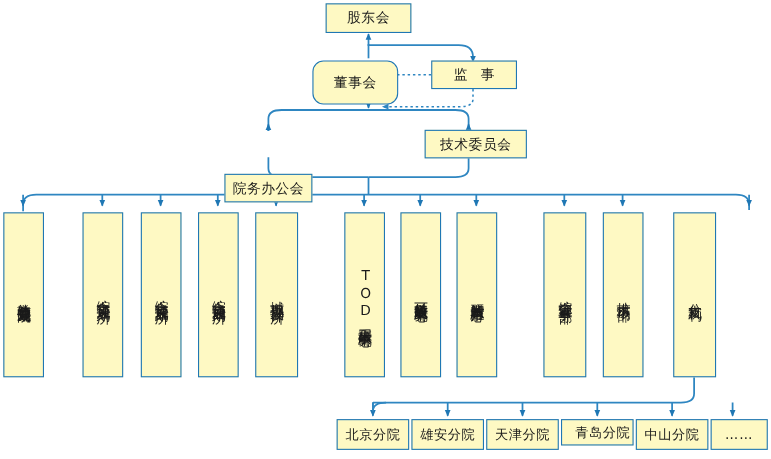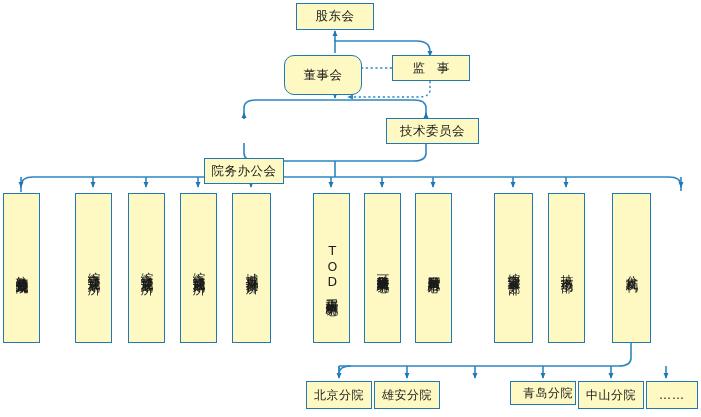--- a/index.html
+++ b/index.html
@@ -179,20 +179,23 @@
   <div class="node vert" style="left:612px; top:193px; width:39px; height:150px;">
     <span>分支机构</span>
   </div>
 
   <div class="node branch" style="left:374px; top:381px; width:66px; height:28px;">
     <span>雄安分院</span>
   </div>
   <div class="node branch" style="left:306px; top:381px; width:66px; height:28px;">
     <span>北京分院</span>
   </div>
+  <div class="node branch" style="left:442px; top:381px; width:66px; height:28px;">
+    <span>天津分院</span>
+  </div>
   <div class="node branch" style="left:510px; top:381px; width:66px; height:24px;padding-left:10px;">
     <span>青岛分院</span>
   </div>
   <div class="node branch" style="left:578px; top:381px; width:66px; height:28px;text-align:center;">
     <span>中山分院</span>
   </div>
   <div class="node dots" style="left:646px; top:381px; width:52px; height:28px;">
     <span>……</span>
   </div>
 

